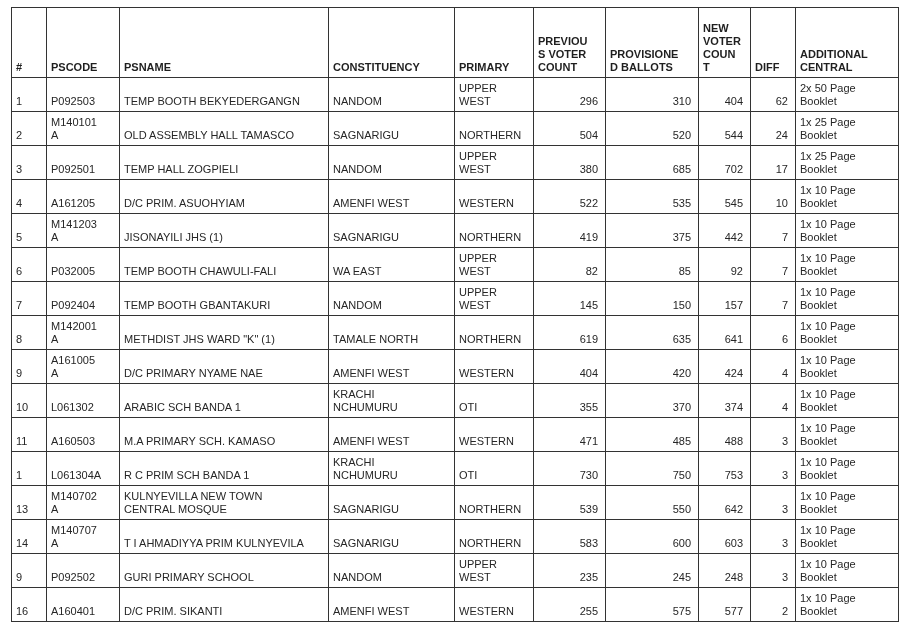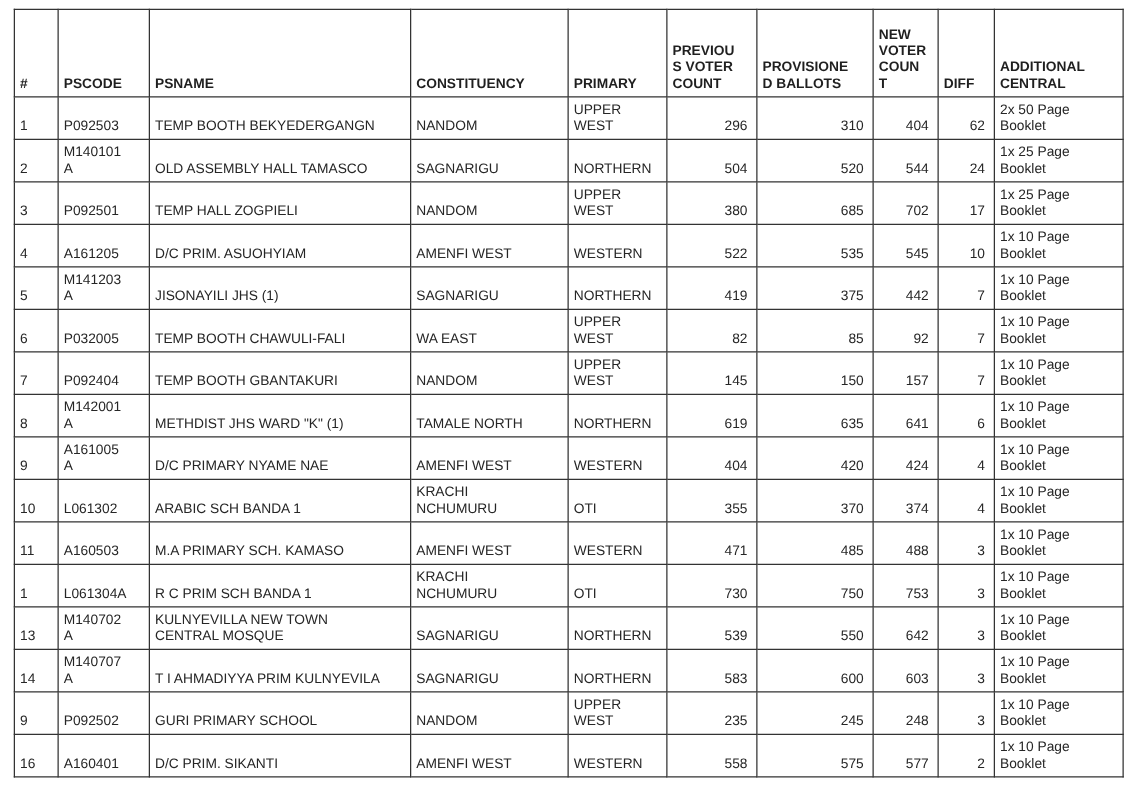--- a/index.html
+++ b/index.html
@@ -312,21 +312,21 @@
           <td data-name="cell-diff">3</td>
           <td data-name="cell-additional_booklets">1x 10 Page
 Booklet</td>
         </tr>
         <tr data-name="table-row">
           <td data-name="cell-num">16</td>
           <td data-name="cell-pscode">A160401</td>
           <td data-name="cell-psname">D/C PRIM. SIKANTI</td>
           <td data-name="cell-constituency">AMENFI WEST</td>
           <td data-name="cell-region">WESTERN</td>
-          <td data-name="cell-prev_voter_count">558</td>
+          <td data-name="cell-prev_voter_count">255</td>
           <td data-name="cell-prov_ballots">575</td>
           <td data-name="cell-new_voter_count">577</td>
           <td data-name="cell-diff">2</td>
           <td data-name="cell-additional_booklets">1x 10 Page
 Booklet</td>
         </tr>
       </tbody>
   </table>
 </div>
 

